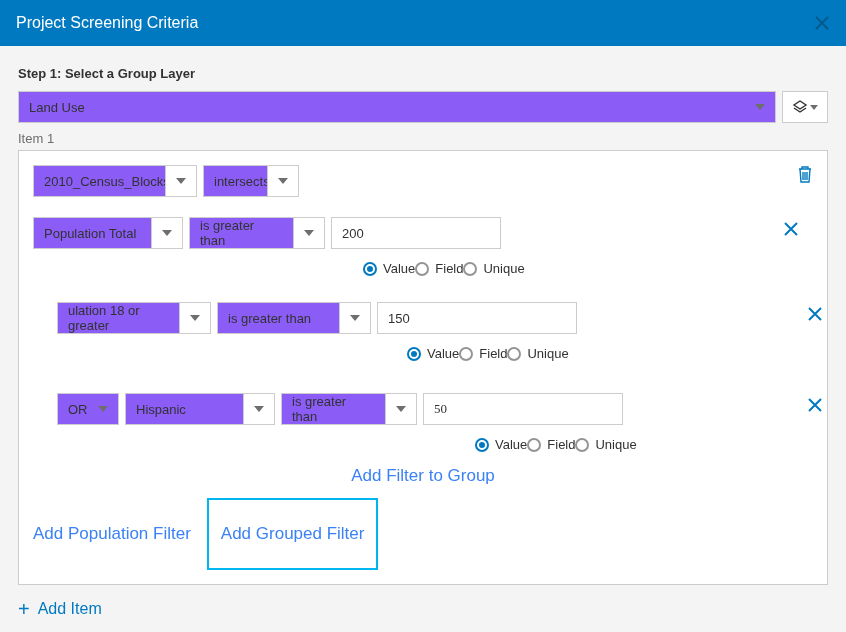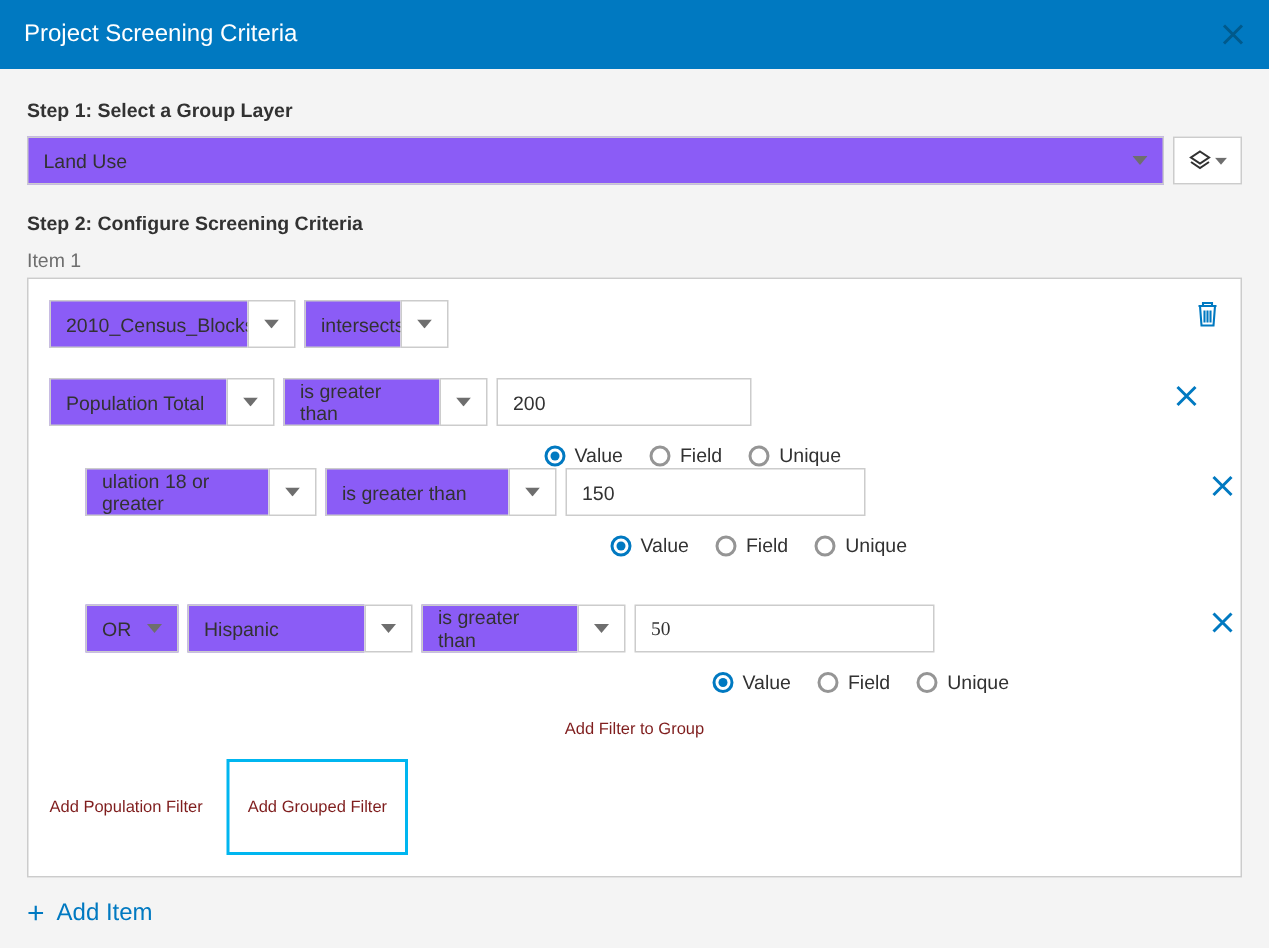--- a/index.html
+++ b/index.html
@@ -17,27 +17,27 @@
   .layer-icon-box { width:46px; height:32px; background:#fff; border:1px solid #ccc; display:flex; align-items:center; justify-content:center; gap:2px; cursor:pointer; }
   .item-header { font-size:13px; color:#6e6e6e; margin:8px 0 4px 0; }
   .item-card { background:#fff; border:1px solid #ccc; padding:14px 14px 14px 14px; position:relative; }
   .trash { position:absolute; top:14px; right:14px; cursor:pointer; }
   .delete-x { position:absolute; right:14px; cursor:pointer; color:#0079c1; font-size:20px; }
   .field-row { display:flex; gap:0; align-items:center; }
   .input-text { height:32px; border:1px solid #ccc; padding:0 10px; font-size:13px; color:#323232; background:#fff; }
   .select-combo { display:flex; }
   .select-combo .select-main { border-right:none; }
   .select-combo .select-caret-box { width:32px; height:32px; border:1px solid #ccc; display:flex; align-items:center; justify-content:center; cursor:pointer; background:#fff; }
-  .radio-row { display:flex; align-items:center; gap:18px; margin-top:12px; font-size:13px; color:#323232; }
+  .radio-row { display:flex; align-items:center; margin-top:12px; font-size:13px; color:#323232; }
   .radio-row label { display:flex; align-items:center; gap:6px; cursor:pointer; }
   .radio { width:14px; height:14px; border-radius:50%; border:2px solid #959595; display:inline-block; position:relative; }
   .radio.checked { border-color:#0079c1; }
   .radio.checked::after { content:""; width:6px; height:6px; border-radius:50%; background:#0079c1; position:absolute; top:2px; left:2px; }
   .indent-1 { margin-left:24px; }
-  .link-btn { color:#7f1d1d; font-size:11px; cursor:pointer; display:inline-block; }
+  .link-btn { color:#3b82f6; font-size:17px; cursor:pointer; display:inline-block; }
   .link-btn.boxed { border:2px solid #00b6f0; padding:24px 12px; }
   .add-item-row { display:flex; align-items:center; gap:8px; margin-top:14px; color:#0079c1; cursor:pointer; }
   .plus { font-size:20px; line-height:1; }
   svg { display:block; }
   .center-link { text-align:center; margin:4px 0 12px 0; }
   .bottom-links { display:flex; gap:16px; align-items:center; }
 </style>
 </head>
 <body>
 
@@ -70,21 +70,20 @@
             </svg>
         </span>
         <span>
           <svg width="8" height="5" viewBox="0 0 10 6">
               <path d="M0 0 L5 6 L10 0 Z" fill="#6e6e6e"></path>
             </svg>
         </span>
       </div>
     </div>
 
-    <div class="step-label" style="margin-top:18px">Step 2: Configure Screening Criteria</div>
     <div class="item-header">Item 1</div>
 
     <div class="item-card">
       <div class="trash">
         <svg width="16" height="18" viewBox="0 0 16 18">
             <path d="M2 4 h12 M5 4 V2 h6 V4 M3 4 l1 13 h8 l1 -13 M6 7 v8 M8 7 v8 M10 7 v8" stroke="#0079c1" stroke-width="1.4" fill="none"></path>
           </svg>
       </div>
 
       <div class="field-row">
@@ -152,21 +151,21 @@
               <span>Field</span>
             </label>
           <label>
               <span class="radio"></span>
               <span>Unique</span>
             </label>
         </div>
       </div>
 
 
-      <div class="indent-1" style="position:relative; margin-top:1px">
+      <div class="indent-1" style="position:relative; margin-top:26px">
         <div class="delete-x" style="top:4px; right:-10px">
           <svg width="16" height="16" viewBox="0 0 16 16">
               <path d="M2 2 L14 14 M14 2 L2 14" stroke="#0079c1" stroke-width="2" fill="none"></path>
             </svg>
         </div>
         <div class="field-row">
           <div class="select-combo">
             <div class="select select-main" style="width:122px">
                 <span>ulation 18 or greater</span>
               </div>

